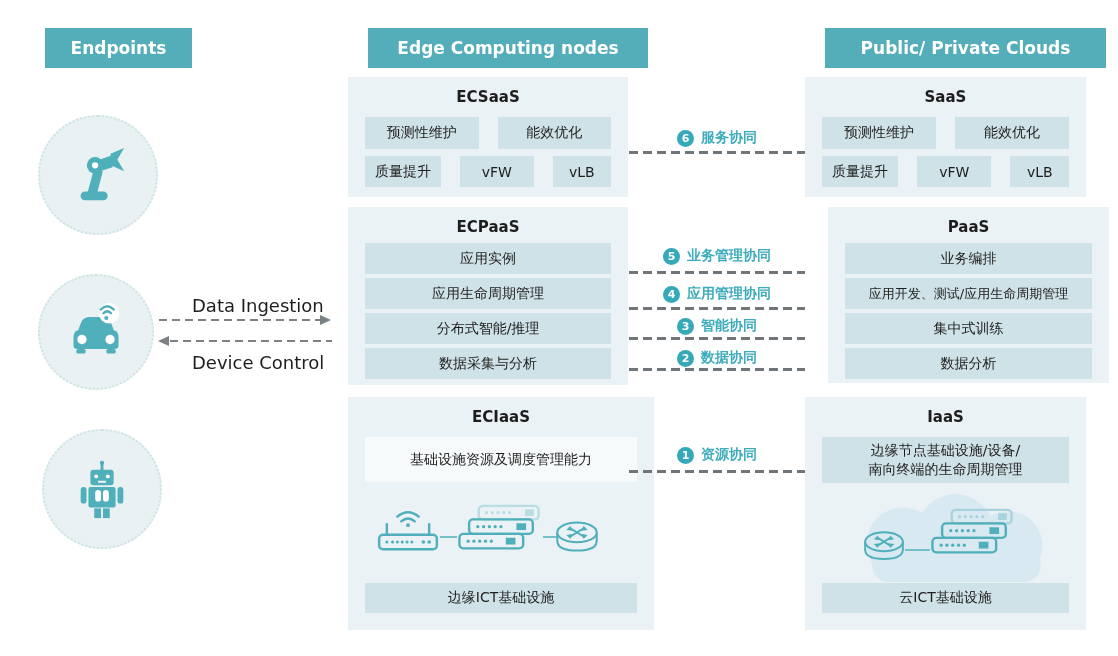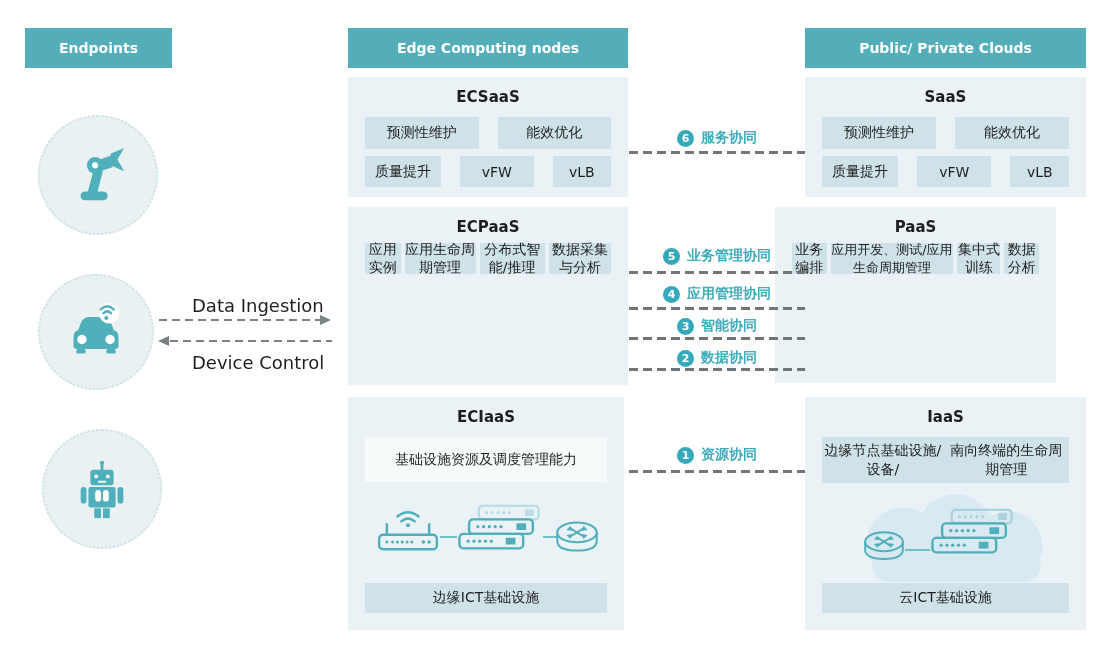--- a/index.html
+++ b/index.html
@@ -1,29 +1,29 @@
 <!DOCTYPE html>
 <html><head>
 <meta charset="utf-8">
 <style>
   * { box-sizing: border-box; margin: 0; padding: 0; }
   body { background:#fff; font-family:"DejaVu Sans","Liberation Sans",sans-serif; }
   .canvas { position:relative; width:1118px; height:656px; background:#fff; overflow:hidden; }
 
   .hdr { position:absolute; top:28px; height:40px; background:#54AEBA; color:#fff;
-         font-size:14px; font-weight:bold; display:flex; align-items:center; justify-content:center; }
+         font-size:17px; font-weight:bold; display:flex; align-items:center; justify-content:center;margin-left:20px; }
 
   .panel { position:absolute; background:#EBF2F5; }
   .ptitle { position:absolute; left:0; right:0; top:11px; text-align:center;
             font-size:15px; font-weight:bold; color:#1d1d1d; }
   .box { background:#CFE2E8; display:flex; align-items:center; justify-content:center;
          font-size:14px; color:#1e1e1e; text-align:center; }
   .box.light { background:#F6FAFB;font-family:Liberation Mono, monospace; }
   .hrow { position:absolute; left:17px; right:17px; display:flex; gap:19px; }
-  .vrows { position:absolute; left:17px; right:17px; display:flex; flex-direction:row; gap:4px; }
+  .vrows { position:absolute; left:17px; right:17px; display:flex; flex-direction:column; gap:4px; }
   .vrows .box { height:31px; }
   .absbox { position:absolute; left:17px; right:17px; }
 
   .circle { position:absolute; background:#E9F1F2; border:2px dotted #CFE3E7; border-radius:50%;
             display:flex; align-items:center; justify-content:center; }
 
   .dash-line { position:absolute; height:3px;
                background:repeating-linear-gradient(90deg,#6F7578 0 9px,transparent 9px 14px); }
   .collab { position:absolute; left:629px; width:176px; height:18px; display:flex;
             align-items:center; justify-content:center; gap:7px; }
@@ -124,21 +124,21 @@
   <div class="panel" style="left:348px;top:207px;width:280px;height:178px">
     <div class="ptitle">ECPaaS</div>
     <div class="vrows" style="top:36px">
       <div class="box">应用实例</div>
       <div class="box">应用生命周期管理</div>
       <div class="box">分布式智能/推理</div>
       <div class="box">数据采集与分析</div>
     </div>
   </div>
 
-  <div class="panel" style="left:348px;top:397px;width:276px;height:233px">
+  <div class="panel" style="left:348px;top:397px;width:306px;height:233px">
     <div class="ptitle">ECIaaS</div>
     <div class="box light absbox" style="top:40px;height:45px">基础设施资源及调度管理能力</div>
 
     <svg style="position:absolute;left:27px;top:108px" width="66" height="50" viewBox="0 0 68 52">
       <g fill="none" stroke="#4FAFBB" stroke-width="2.5" stroke-linecap="round">
         <rect x="4" y="31" width="60" height="15" rx="4"></rect>
         <line x1="12" y1="20" x2="12" y2="31"></line>
         <line x1="56" y1="20" x2="56" y2="31"></line>
         <path d="M27 17 Q34 11 41 17"></path>
         <path d="M23 12 Q34 3 45 12"></path>
@@ -216,33 +216,33 @@
       <div class="box" style="flex:1">预测性维护</div>
       <div class="box" style="flex:1">能效优化</div>
     </div>
     <div class="hrow" style="top:79px;height:31px">
       <div class="box" style="flex:1.3">质量提升</div>
       <div class="box" style="flex:1.27">vFW</div>
       <div class="box" style="flex:1">vLB</div>
     </div>
   </div>
 
-  <div class="panel" style="left:775px;top:207px;width:281px;height:176px">
+  <div class="panel" style="left:828px;top:207px;width:281px;height:176px">
     <div class="ptitle">PaaS</div>
     <div class="vrows" style="top:36px">
       <div class="box">业务编排</div>
       <div class="box" style="font-size:13px">应用开发、测试/应用生命周期管理</div>
       <div class="box">集中式训练</div>
       <div class="box">数据分析</div>
     </div>
   </div>
 
   <div class="panel" style="left:805px;top:397px;width:281px;height:233px">
     <div class="ptitle">IaaS</div>
-    <div class="box absbox" style="top:40px;height:46px;flex-direction:row;line-height:1.35">
+    <div class="box absbox" style="top:40px;height:46px;flex-direction:column;line-height:1.35">
       <div>边缘节点基础设施/设备/</div>
       <div>南向终端的生命周期管理</div>
     </div>
 
     <svg style="position:absolute;left:38px;top:97px" width="225" height="88" viewBox="0 0 230 92">
       <g fill="#D8E9F1">
         <circle cx="60" cy="52" r="38"></circle>
         <circle cx="115" cy="40" r="40"></circle>
         <circle cx="170" cy="54" r="36"></circle>
         <rect x="28" y="56" width="176" height="36" rx="17"></rect>

